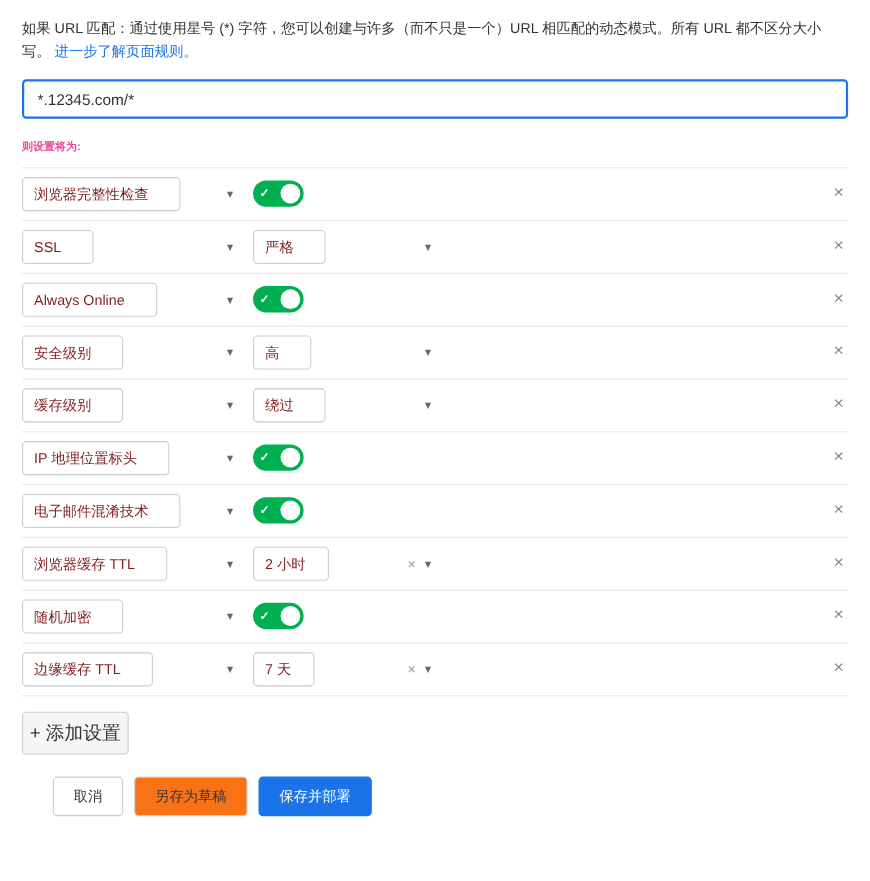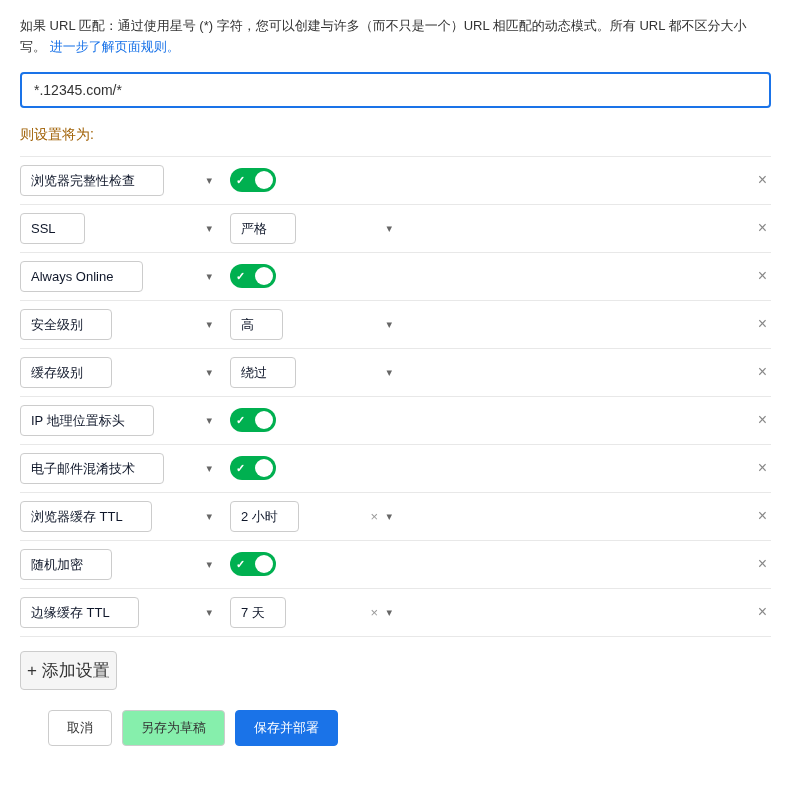--- a/index.html
+++ b/index.html
@@ -25,24 +25,24 @@
       width: 100%;
       border: 2px solid #1a73e8;
       border-radius: 4px;
       padding: 8px 12px;
       font-size: 14px;
       color: #333;
       outline: none;
       margin-bottom: 18px;
     }
     .section-title {
-      font-size: 14px;
-      font-weight: normal;
+      font-size: 10px;
+      font-weight: bold;
       margin-bottom: 12px;
-      color: #a16207;
+      color: #ec4899;
     }
     .rules-container {
       display: flex;
       flex-direction: column;
       gap: 0;
     }
     .rule-row {
       display: flex;
       align-items: center;
       padding: 8px 0;
@@ -57,21 +57,21 @@
       display: inline-flex;
       align-items: center;
     }
     .select-wrapper select {
       appearance: none;
       -webkit-appearance: none;
       border: 1px solid #ccc;
       border-radius: 4px;
       padding: 7px 28px 7px 10px;
       font-size: 13px;
-      color: #0f172a;
+      color: #7f1d1d;
       background: #fff;
       cursor: pointer;
       outline: none;
     }
     .select-wrapper .chevron {
       position: absolute;
       right: 8px;
       pointer-events: none;
       color: #666;
       font-size: 11px;
@@ -179,21 +179,21 @@
       border-radius: 4px;
       font-size: 13px;
       cursor: pointer;
       border: 1px solid #ccc;
     }
     .btn-cancel {
       background: #fff;
       color: #333;
     }
     .btn-draft {
-      background: #86efac;
+      background: #f97316;
       color: #333;
       text-align: center;
     }
     .btn-save {
       background: #1a73e8;
       color: #fff;
       border-color: #1a73e8;
     }
     .spacer { flex: 1; }
   </style>

